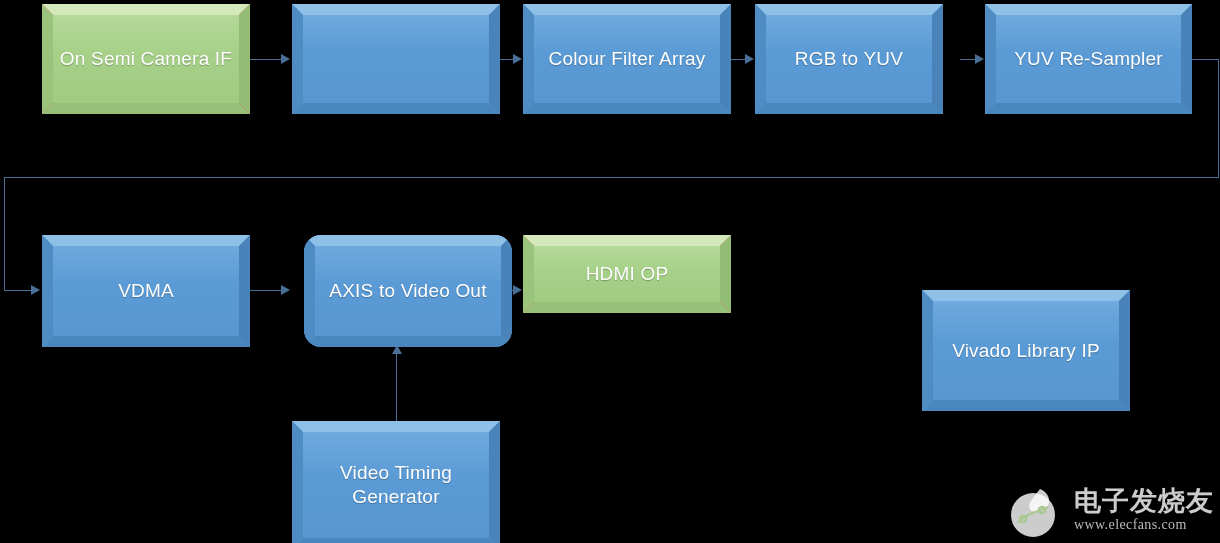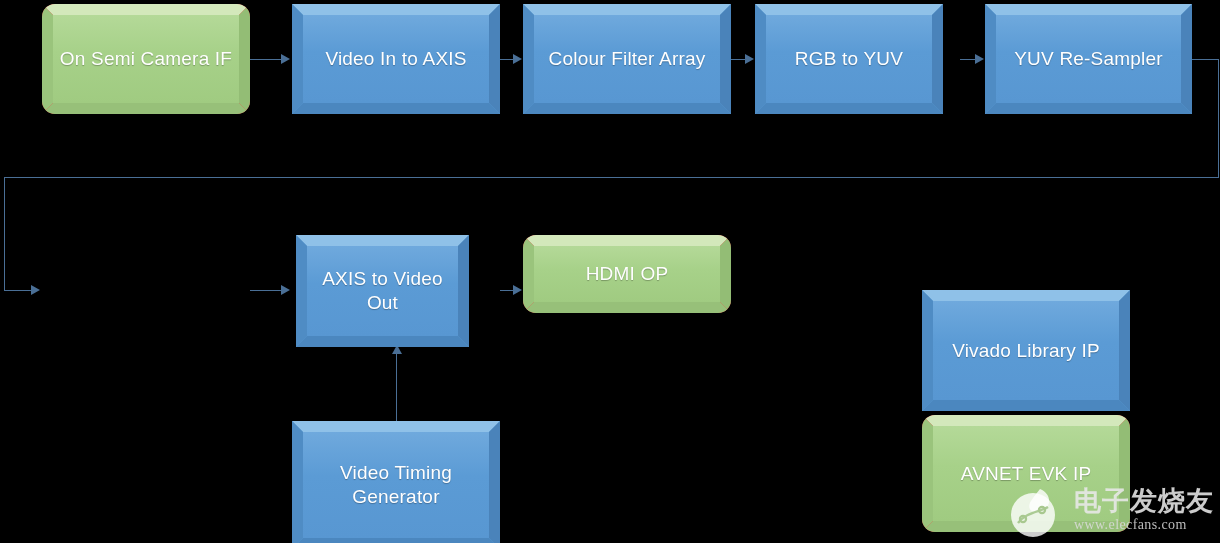--- a/index.html
+++ b/index.html
@@ -98,21 +98,20 @@
     background: linear-gradient(180deg, #6fa9dd 0%, #5b9bd5 42%, #5897d2 100%);
   }
 
   
   .green {
     --bv-top: #d3e8bb;
     --bv-left: #9ac47c;
     --bv-right: #93bd75;
     --bv-bottom: #97c079;
     background: #ef4444;
-    border-radius: 13px;
   }
   .green .face {
     background: linear-gradient(180deg, #b4d998 0%, #a7d189 42%, #a0cb81 100%);
   }
 
   
   .wire {
     position: absolute;
     background: #4a6f96;
     z-index: 0;
@@ -214,21 +213,20 @@
   </div>
 
   <div class="block blue" style="left:292px; top:4px; width:208px; height:110px;">
     <span class="bevel">
       <span class="top"></span>
         <span class="right"></span>
         <span class="bottom"></span>
         <span class="left"></span>
     </span>
     <span class="face"></span>
-    <span class="label">Video In to AXIS</span>
   </div>
 
   <div class="block blue" style="left:523px; top:4px; width:208px; height:110px;">
     <span class="bevel">
       <span class="top"></span>
         <span class="right"></span>
         <span class="bottom"></span>
         <span class="left"></span>
     </span>
     <span class="face"></span>
@@ -250,22 +248,32 @@
     <span class="bevel">
       <span class="top"></span>
         <span class="right"></span>
         <span class="bottom"></span>
         <span class="left"></span>
     </span>
     <span class="face"></span>
     <span class="label">YUV Re-Sampler</span>
   </div>
 
-
-  <div class="block blue" style="left:296px; top:235px; width:173px; height:112px;">
+  <div class="block blue" style="left:42px; top:235px; width:208px; height:112px;">
+    <span class="bevel">
+      <span class="top"></span>
+        <span class="right"></span>
+        <span class="bottom"></span>
+        <span class="left"></span>
+    </span>
+    <span class="face"></span>
+    <span class="label">VDMA</span>
+  </div>
+
+  <div class="block blue" style="left:304px; top:235px; width:208px; height:112px;border-radius:17px;">
     <span class="bevel">
       <span class="top"></span>
         <span class="right"></span>
         <span class="bottom"></span>
         <span class="left"></span>
     </span>
     <span class="face"></span>
     <span class="label">AXIS to Video Out</span>
   </div>
 
@@ -295,30 +303,20 @@
     <span class="bevel">
       <span class="top"></span>
         <span class="right"></span>
         <span class="bottom"></span>
         <span class="left"></span>
     </span>
     <span class="face"></span>
     <span class="label">Vivado Library IP</span>
   </div>
 
-  <div class="block green" style="left:922px; top:415px; width:208px; height:117px;">
-    <span class="bevel">
-      <span class="top"></span>
-        <span class="right"></span>
-        <span class="bottom"></span>
-        <span class="left"></span>
-    </span>
-    <span class="face"></span>
-    <span class="label">AVNET EVK IP</span>
-  </div>
 
   <div id="watermark">
     <svg width="58" height="58" viewBox="0 0 58 58">
       <circle cx="29" cy="34" r="22" fill="#ffffff" opacity="0.80"></circle>
       <path d="M36 8 C50 14, 47 30, 33 31 C26 31.5, 23 26, 27 20 C30.5 14.5, 34 11, 36 8 Z" fill="#ffffff" opacity="0.80"></path>
       <path d="M14 42 C22 31, 36 31, 44 26" stroke="#a8c88f" stroke-width="2.4" fill="none" opacity="0.95"></path>
       <circle cx="19" cy="38" r="3.1" fill="none" stroke="#a8c88f" stroke-width="2.2"></circle>
       <circle cx="38" cy="29" r="3.1" fill="none" stroke="#a8c88f" stroke-width="2.2"></circle>
     </svg>
     <span class="wm-text">

